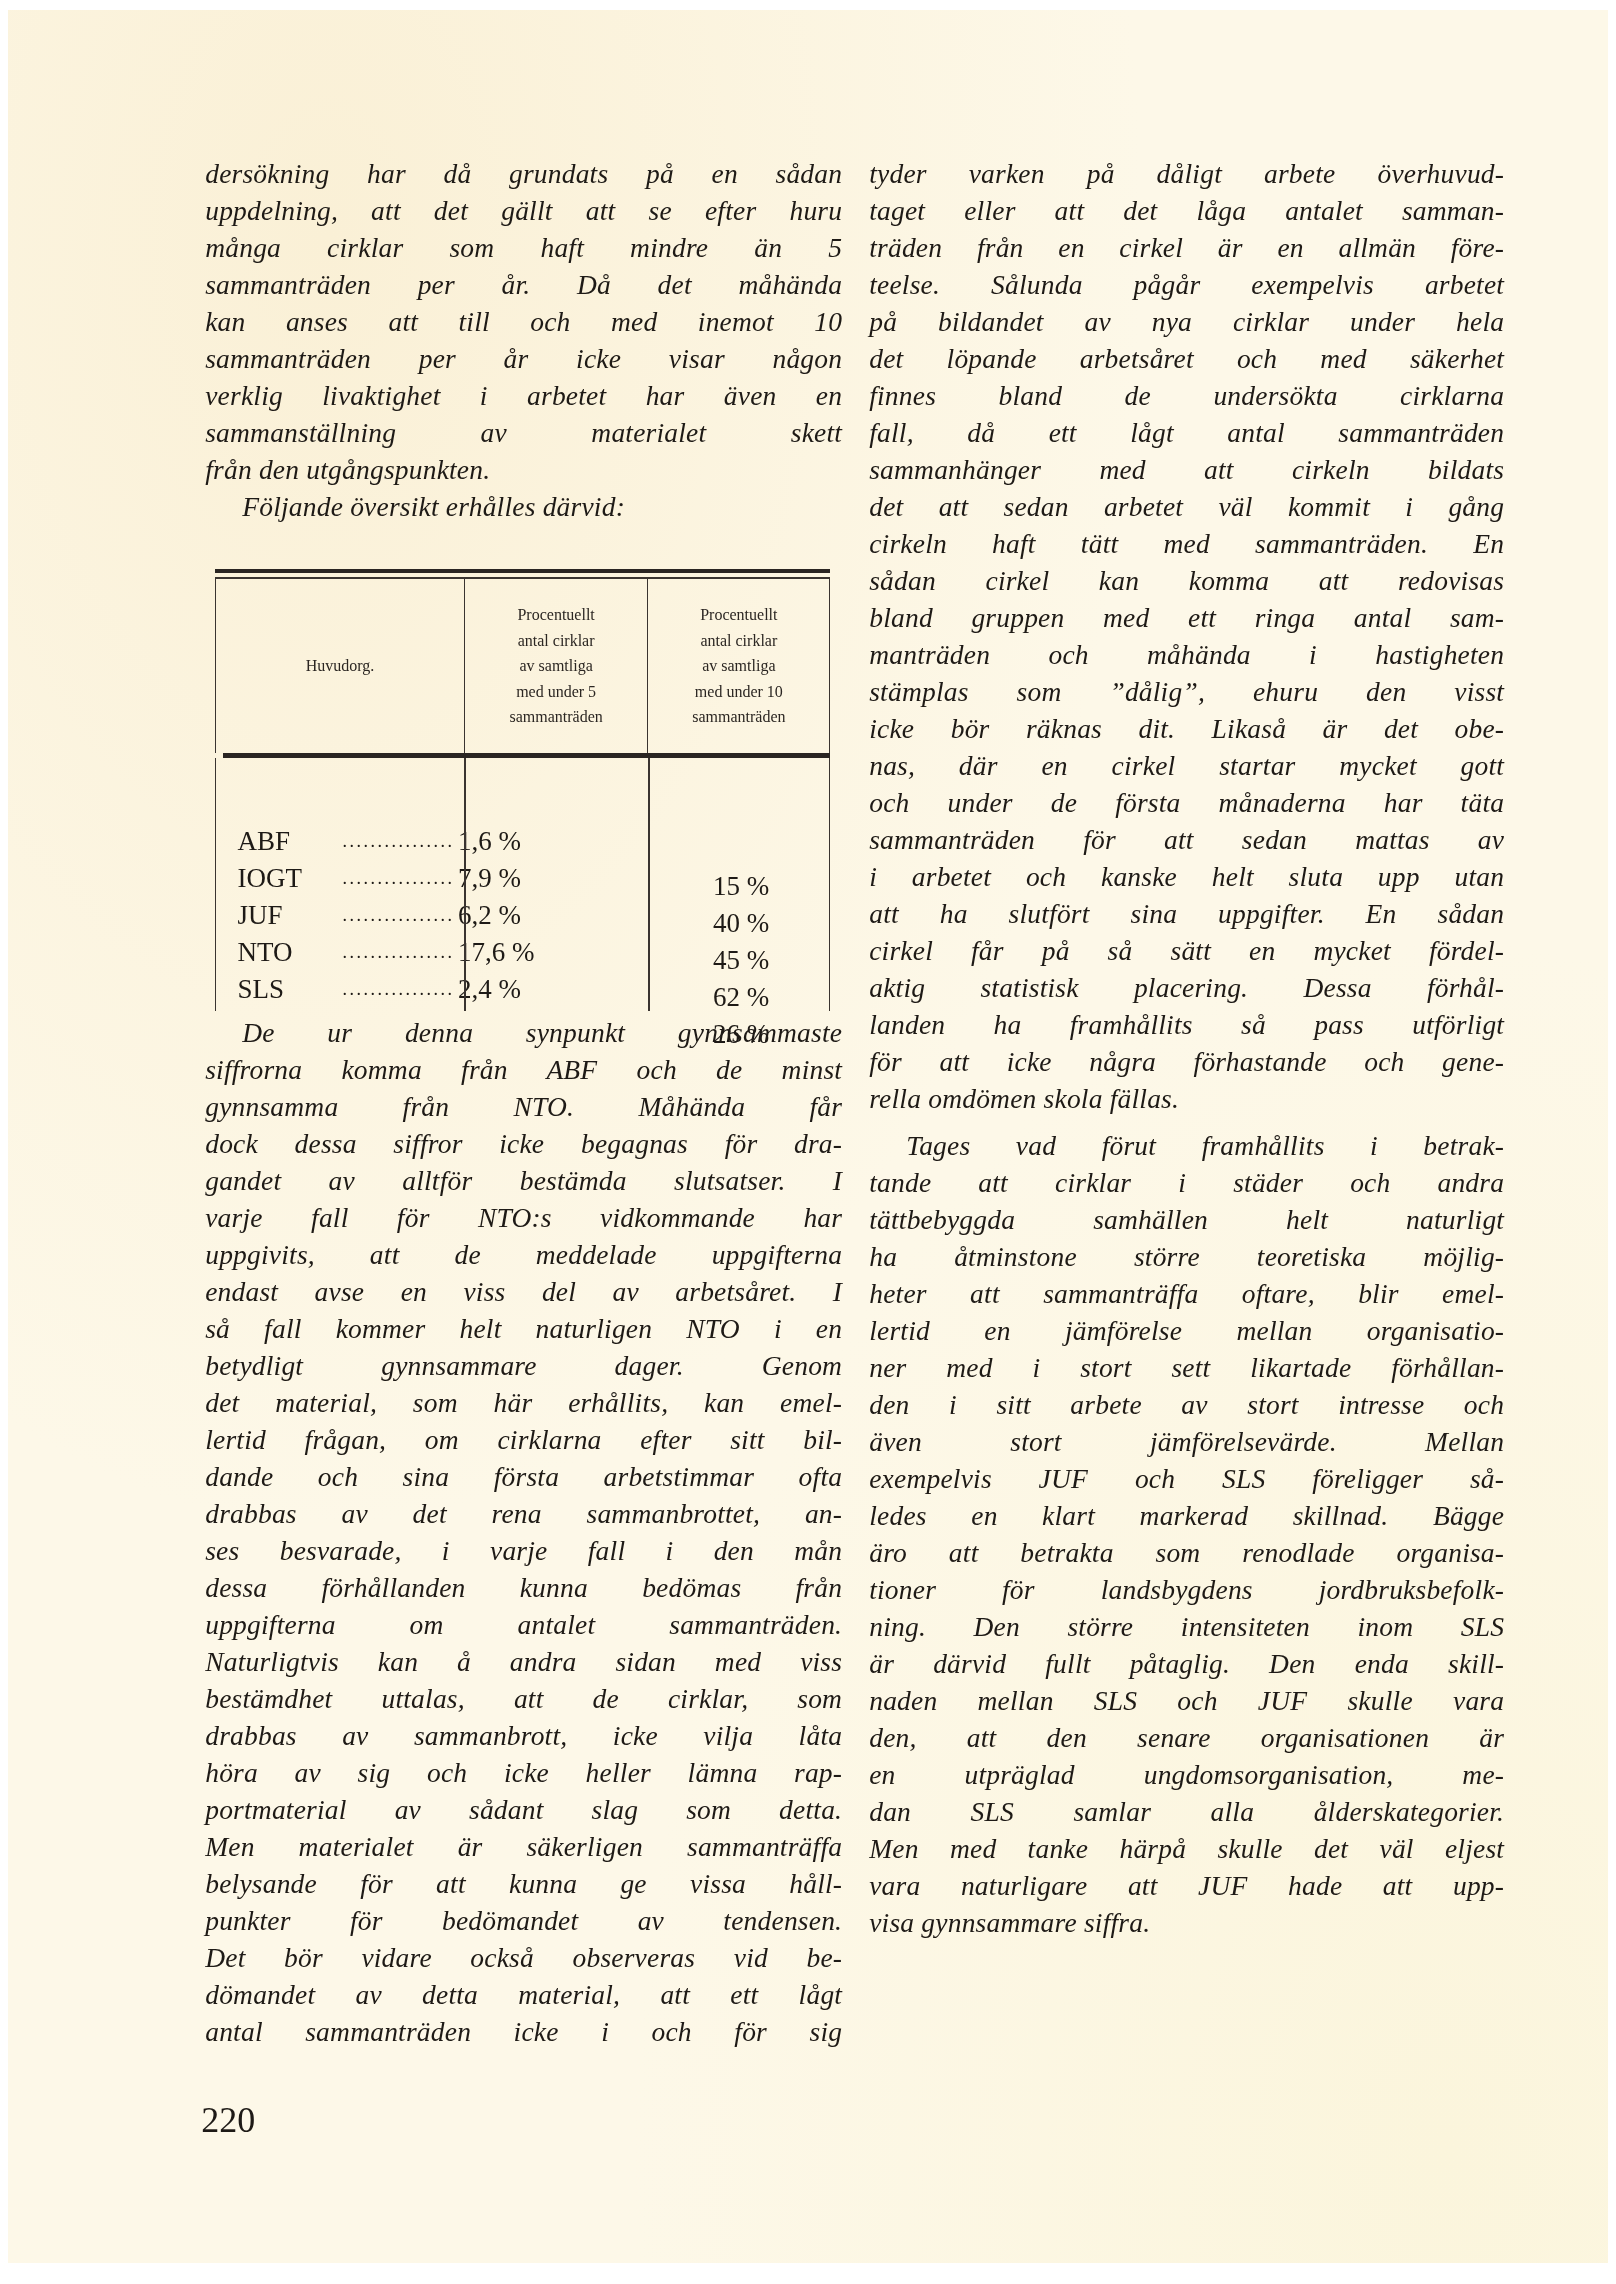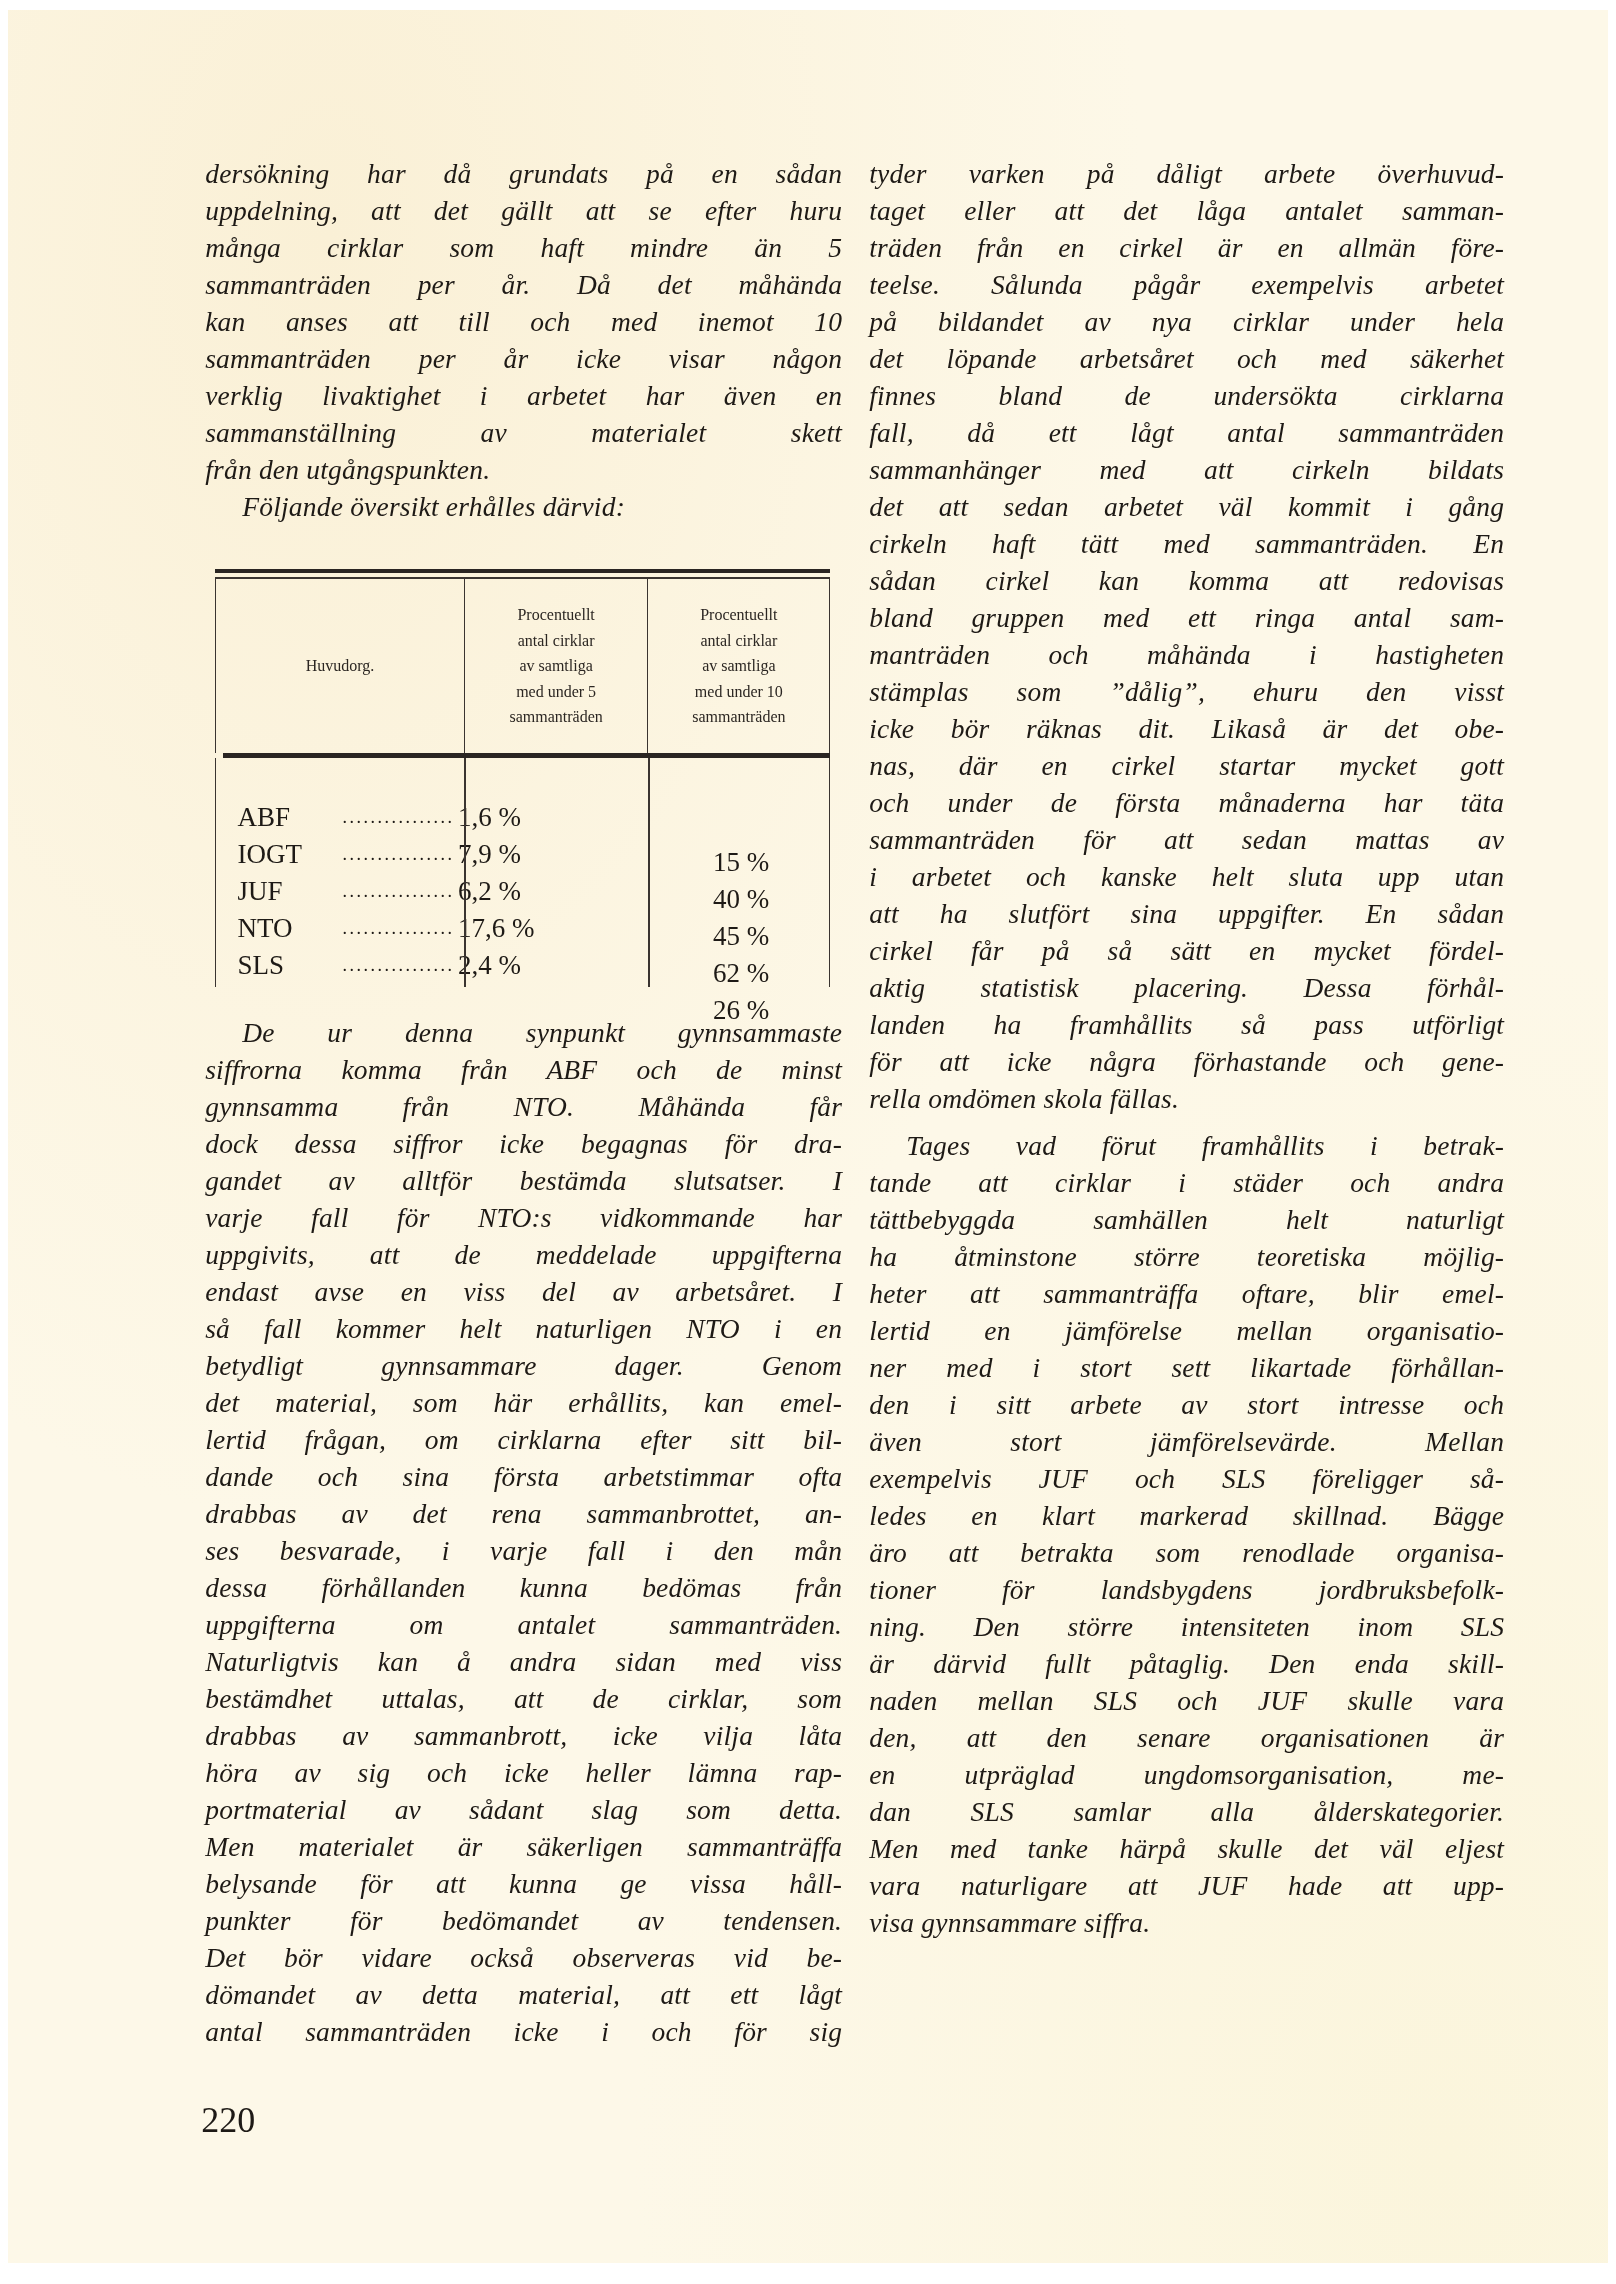--- a/index.html
+++ b/index.html
@@ -64,21 +64,21 @@
   }
   .th-org { width: 248px; text-align: center; }
   .th-p5 { width: 183px; border-left: 1.6px solid #3a3430; }
   .th-p10 { width: 181px; border-left: 1.6px solid #3a3430; }
   .th-p5 span, .th-p10 span { display: block; }
   .thead-rule { height: 5px; background: #2a2522; margin-left: 8.2px; }
   .tbody {
     position: relative;
     border-left: 1.6px solid #3a3430;
     border-right: 1.6px solid #3a3430;
-    padding-top: 41px;
+    padding-top: 65px;
     padding-bottom: 3.3px;
   }
   .tbody::before, .tbody::after {
     content: ""; position: absolute; top: 0; bottom: 0; width: 1.6px; background: #3a3430;
   }
   .tbody::before { left: 248px; }
   .tbody::after { left: 432px; }
   .tr {
     display: flex;
     font-size: 27px;

